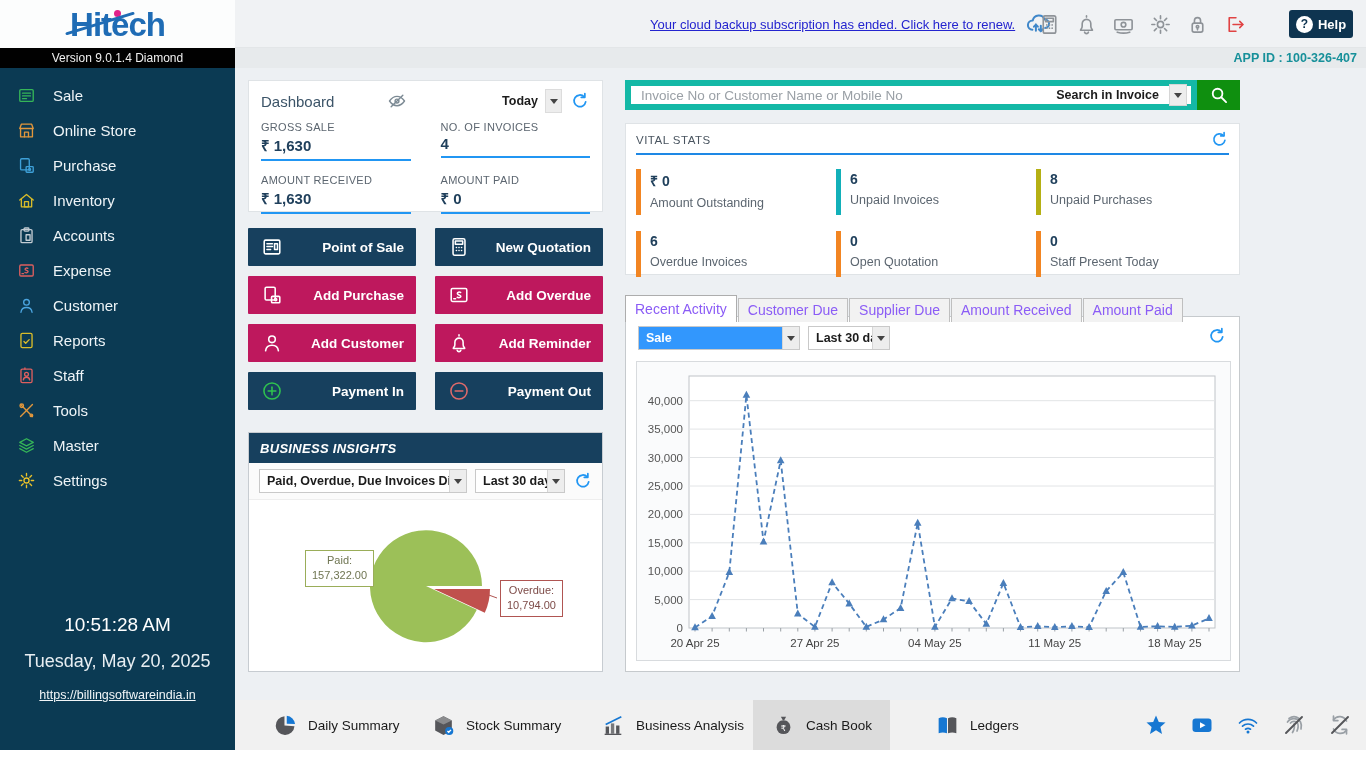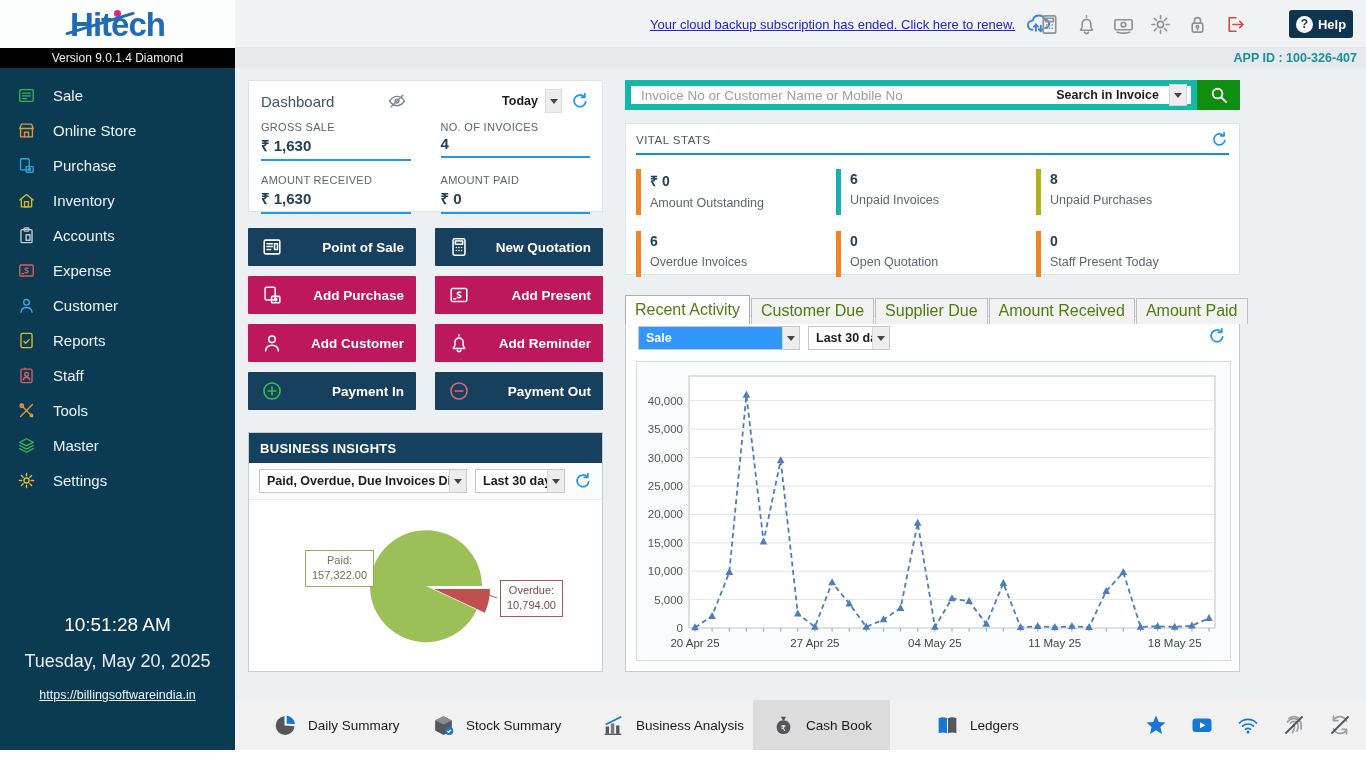--- a/index.html
+++ b/index.html
@@ -64,21 +64,21 @@
   
   .qa-grid { position:absolute; left:13px; top:160px; width:402px; display:grid; grid-template-columns:168px 168px; column-gap:19px; row-gap:10px; }
   .qa-btn { height:38px; display:flex; align-items:center; padding:0 12px 0 13px; cursor:pointer; border-radius:1px; }
   .qa-btn.dark { background:#17405e; }
   .qa-btn.blue { background:#be185d; }
   .qa-btn .qa-label { margin-left:auto; color:#fff; font-size:13.5px; font-weight:bold; }
   .qa-btn .qa-ic { display:flex; }
 
   
   .bi { left:13px; top:364px; width:355px; height:240px; border:1px solid #c7ccd1; }
-  .bi-head { height:30px; background:#17405e; color:#fff; font-size:13px; font-weight:bold; display:flex; align-items:center; padding-left:11px; letter-spacing:.3px; }
+  .bi-head { height:30px; background:#17405e; color:#fff; font-size:13px; font-weight:bold; display:flex; align-items:center; padding-left:11px; letter-spacing:.3px;font-style:italic; }
   .bi-controls { height:37px; display:flex; align-items:center; gap:8px; padding:0 10px; background:#fbfbfb; border-bottom:1px solid #eee; }
   .bi-pie-area { position:relative; width:100%; height:170px; background:#fff; }
   .callout { position:absolute; background:#fff; border:1px solid; font-size:11px; line-height:1.4; padding:2px 6px; text-align:center; }
   .callout.paid { border-color:#9aad59; color:#6f7552; left:56px; top:50px; }
   .callout.overdue { border-color:#b05552; color:#7d4b48; left:251px; top:80px; }
 
   
   .search-row { position:absolute; left:390px; top:12px; width:615px; height:30px; display:flex; }
   .search-wrap { flex:1; display:flex; align-items:center; background:#fff; border:6px solid #14b8a6; }
   .search-wrap input { flex:1; border:none; outline:none; font-size:13.5px; color:#444; padding:0 10px; font-family:"Liberation Sans",sans-serif; background:transparent; }
@@ -93,21 +93,21 @@
   .vital-head { display:flex; align-items:center; border-bottom:2px solid #1e88e5; padding-bottom:4px; }
   .vital-title { font-size:11.5px; color:#4a5560; letter-spacing:.5px; }
   .vs-grid { display:grid; grid-template-columns:200px 200px 193px; row-gap:16px; margin-top:14px; }
   .vs-item { display:flex; gap:9px; }
   .vs-bar { width:5px; height:46px; }
   .vs-value { font-size:14px; font-weight:bold; color:#20405c; padding-top:2px; }
   .vs-label { font-size:12.5px; color:#5c6670; margin-top:6px; }
 
   
   .tab-bar { position:absolute; left:390px; top:227px; display:flex; align-items:flex-end; z-index:3; }
-  .tab { padding:3px 9px 4px 9px; font-size:16px; color:#4d7c0f; background:#f2f2f2; border:1px solid #bfbfbf; border-bottom:none; margin-right:1px; cursor:pointer; white-space:nowrap; }
+  .tab { padding:3px 9px 4px 9px; font-size:14px; color:#8b5cf6; background:#f2f2f2; border:1px solid #bfbfbf; border-bottom:none; margin-right:1px; cursor:pointer; white-space:nowrap; }
   .tab.active { background:#fff; padding-top:5px; padding-bottom:5px; border-color:#adadad; }
   .activity-panel { left:390px; top:248px; width:615px; height:356px; border-color:#c6cacd; }
   .act-controls { position:absolute; left:12px; top:9px; display:flex; align-items:center; gap:8px; }
   .act-refresh { position:absolute; right:12px; top:9px; }
   .chart-box { position:absolute; left:10px; top:44px; width:595px; height:300px; background:#fafbfc; border:1px solid #d8dbde; }
 
   
   .bottombar { position:absolute; left:235px; top:700px; width:1131px; height:50px; background:#f1f1f1; }
   .bt-item { position:absolute; top:0; height:50px; display:flex; align-items:center; gap:10px; padding:0 18px; cursor:pointer; }
   .bt-item.selected { background:#dcdcdc; }
@@ -411,21 +411,21 @@
           <span class="qa-label">Add Purchase</span>
         </div>
         <div class="qa-btn blue">
           <span class="qa-ic" style="color:#ffffff">
             <svg class="ic" width="22" height="22" viewBox="0 0 24 24">
               <rect x="3.5" y="5" width="17" height="14" rx="1.5"></rect>
               <path d="M13.8 9.2 c-1.6 -0.8 -3.6 -0.2 -3.6 1.2 c0 1.8 3.8 1.2 3.8 3 c0 1.4 -2.2 2 -3.9 1.1"></path>
               <line x1="6.3" y1="16" x2="8.3" y2="16"></line>
             </svg>
           </span>
-          <span class="qa-label">Add Present</span>
+          <span class="qa-label">Add Overdue</span>
         </div>
         <div class="qa-btn blue">
           <span class="qa-ic" style="color:#ffffff">
             <svg class="ic" width="22" height="22" viewBox="0 0 24 24">
               <circle cx="12" cy="8" r="3.6"></circle>
               <path d="M5 20.5 c0.5 -4 3.3 -6 7 -6 s6.5 2 7 6"></path>
             </svg>
           </span>
           <span class="qa-label">Add Customer</span>
         </div>

